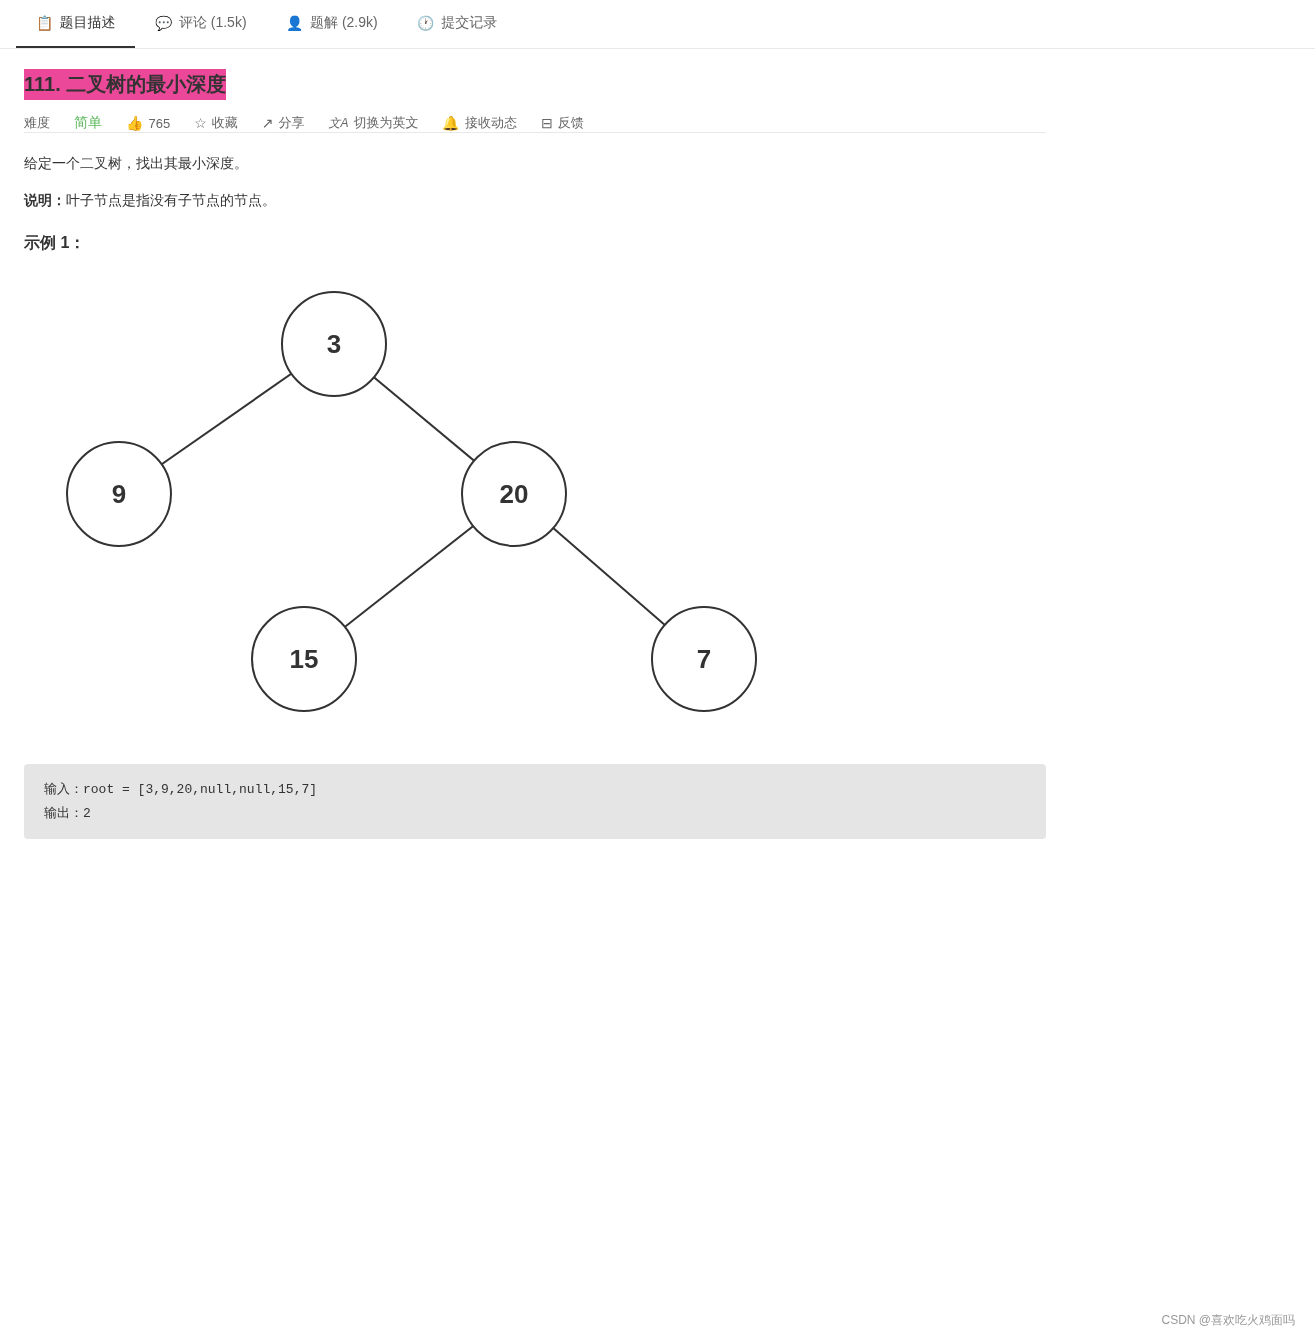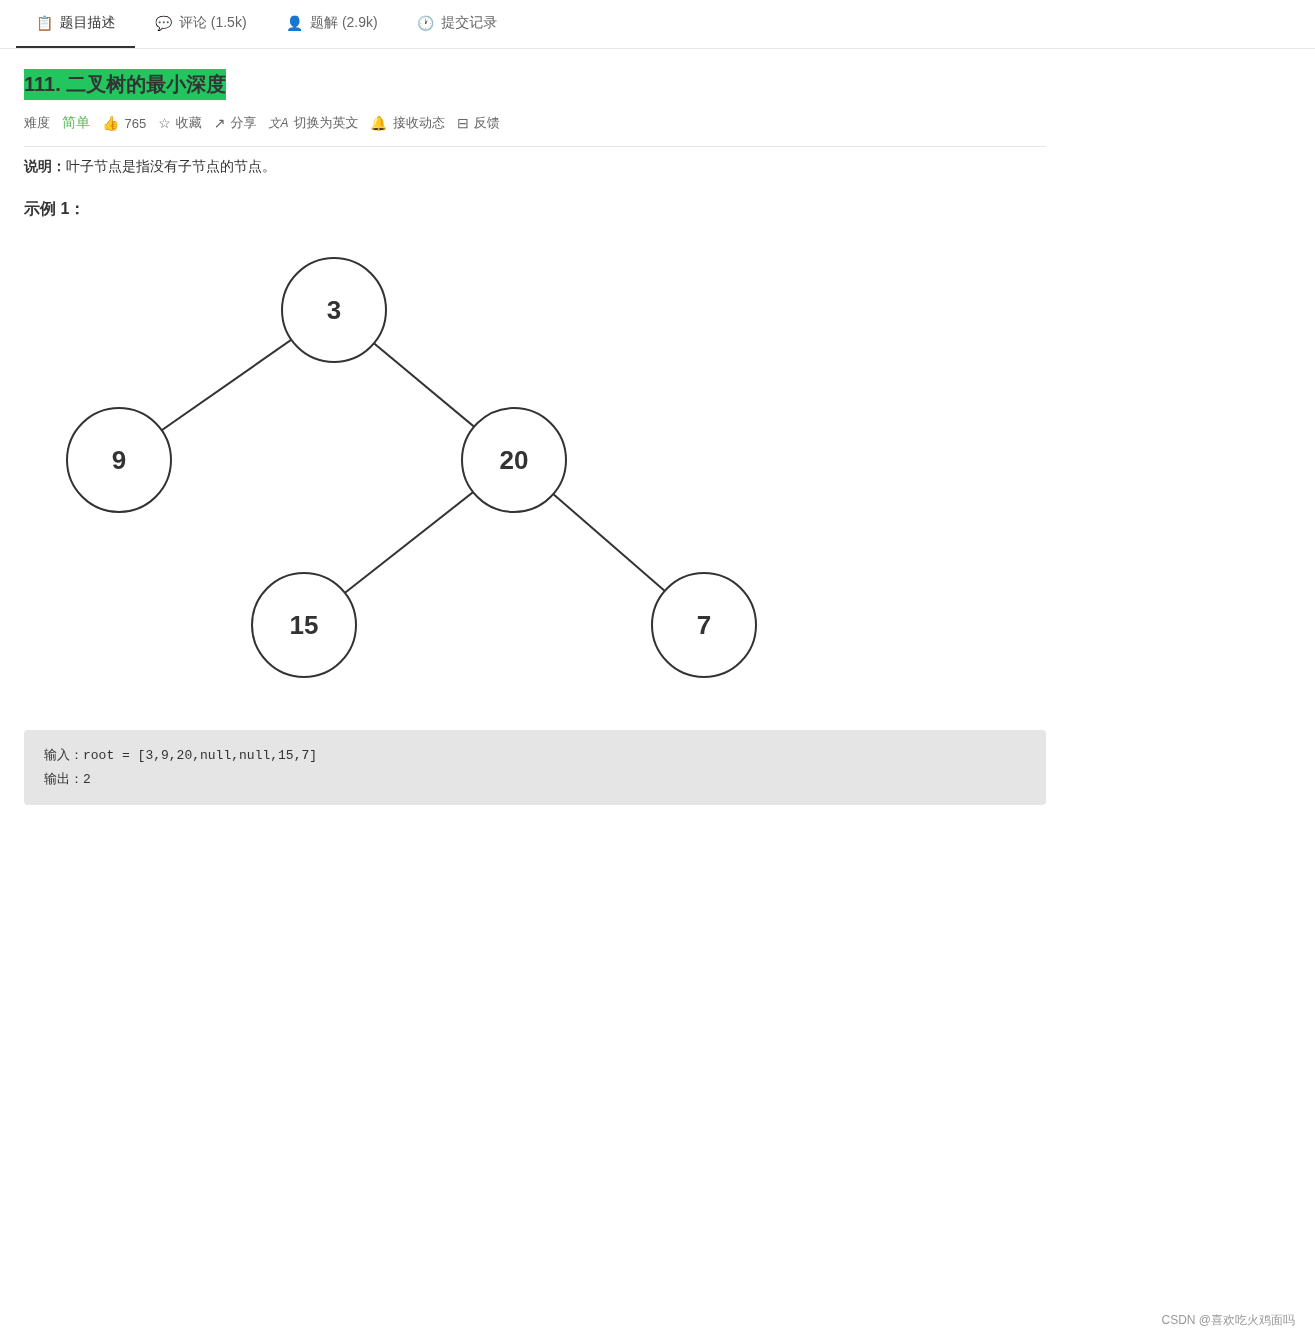--- a/index.html
+++ b/index.html
@@ -39,33 +39,33 @@
     .content-area {
       padding: 20px 24px;
       max-width: 1070px;
     }
 
     .problem-title {
       font-size: 20px;
       font-weight: bold;
       color: #333;
       margin-bottom: 14px;
-      background: #22c55e;
+      background: #ec4899;
       display: inline-block;
       padding: 2px 0;
     }
 
     .meta-row {
       display: flex;
       align-items: center;
-      gap: 12px;
-      margin-bottom: 7px;
+      gap: 24px;
+      margin-bottom: 18px;
       flex-wrap: wrap;
       border-bottom: 1px solid #e8e8e8;
-      padding-bottom: 14px;
+      padding-bottom: 0;
     }
     .meta-item {
       display: flex;
       align-items: center;
       gap: 5px;
       font-size: 13px;
       color: #666;
       cursor: pointer;
     }
     .meta-item.difficulty-label {
@@ -181,20 +181,21 @@
       <span class="icon">🔔</span>
       <span>接收动态</span>
     </span>
     <span class="meta-item">
       <span class="icon">⊟</span>
       <span>反馈</span>
     </span>
   </div>
 
   <div class="description-text">
+    <p>给定一个二叉树，找出其最小深度。</p>
     <p><strong>说明：</strong>叶子节点是指没有子节点的节点。</p>
   </div>
 
   <div class="example-title">示例 1：</div>
 
   <div class="tree-diagram">
     <svg width="800" height="480" viewBox="0 0 800 480">
 
       <line x1="310" y1="80" x2="95" y2="230" stroke="#333" stroke-width="2"></line>
       <line x1="310" y1="80" x2="490" y2="230" stroke="#333" stroke-width="2"></line>

